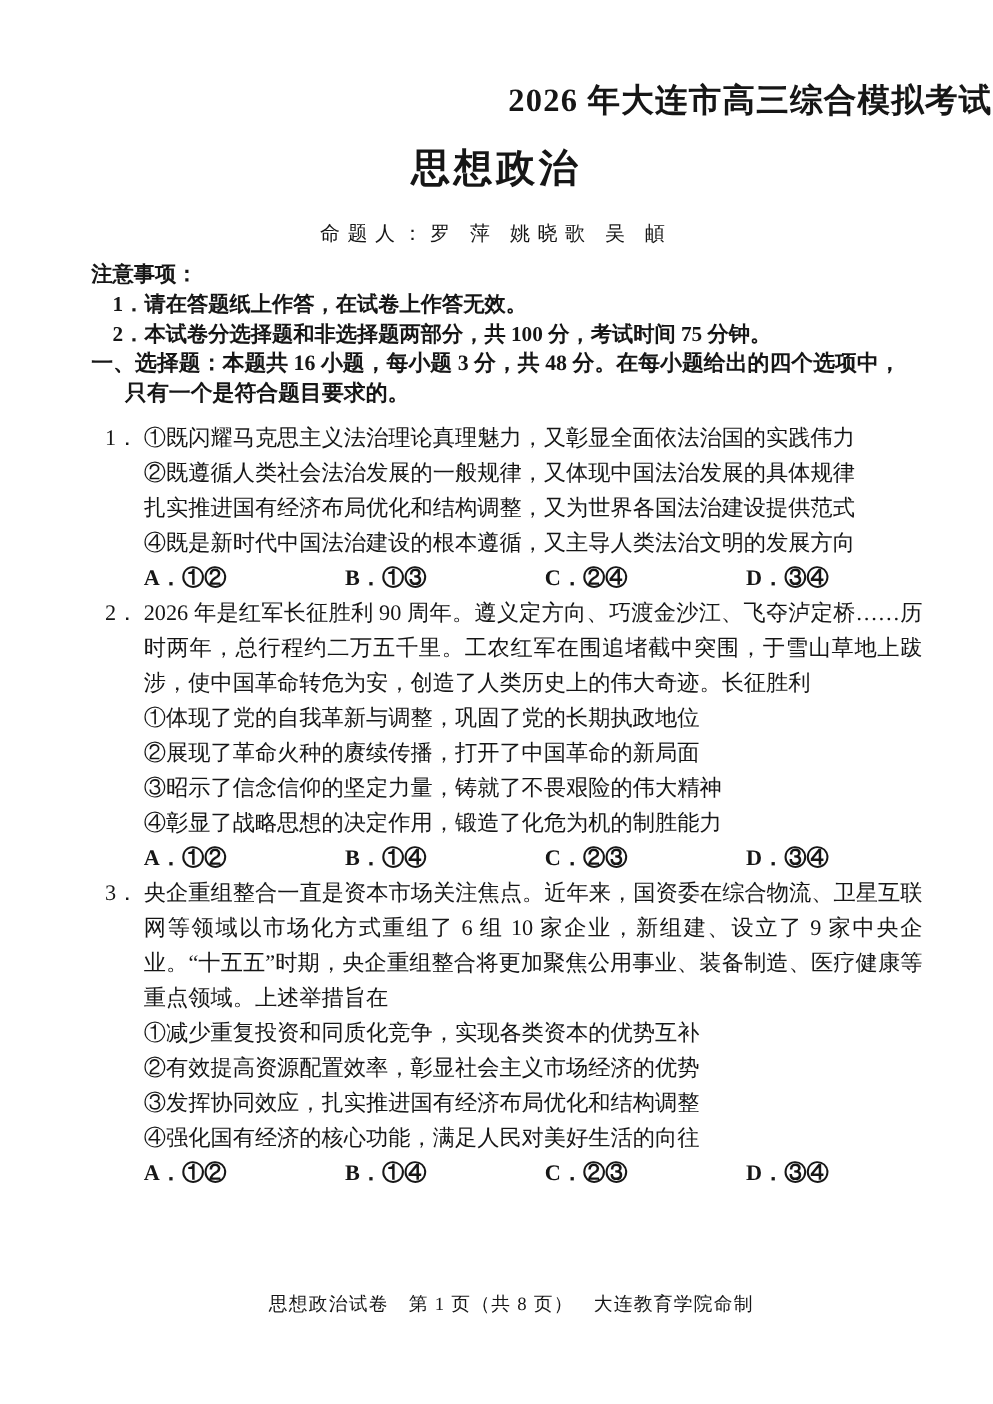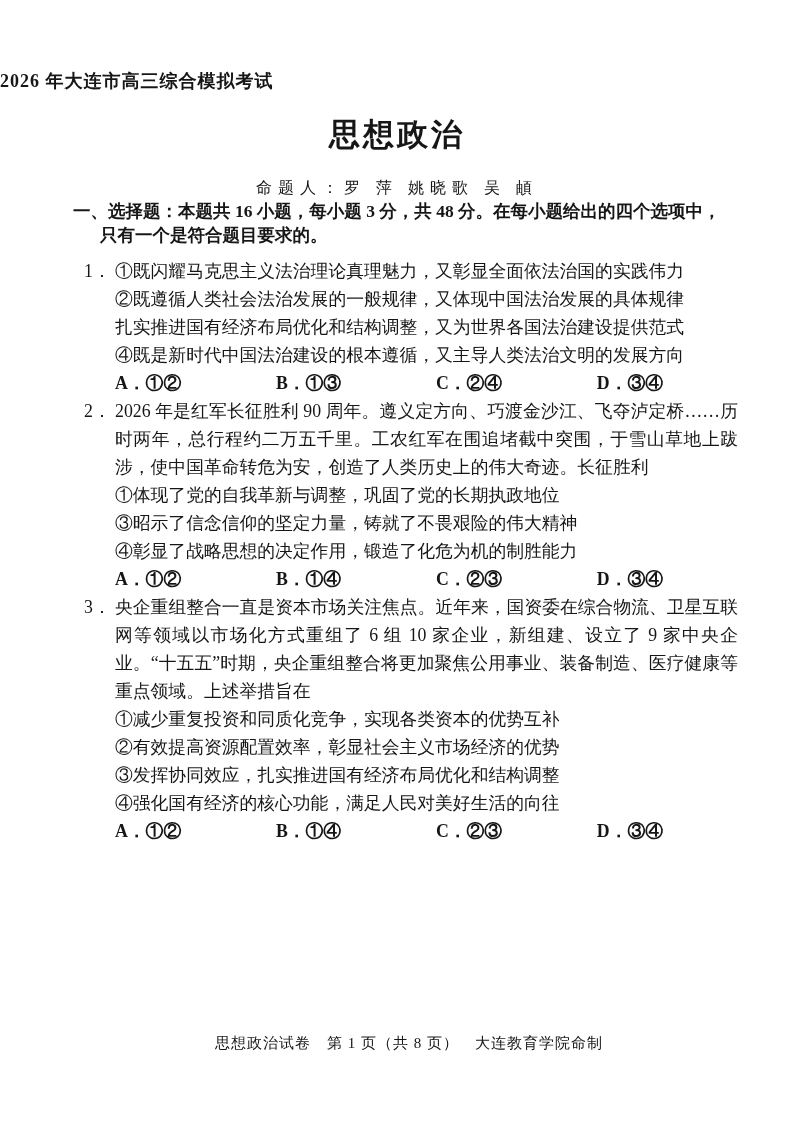--- a/index.html
+++ b/index.html
@@ -13,22 +13,22 @@
     height: 1123px;
     margin: 0 auto;
     background: #ffffff;
     color: #161616;
     font-family: "Liberation Serif", "DejaVu Serif", serif;
     box-sizing: border-box;
     padding-top: 64px;
     overflow: hidden;
   }
   .exam-title {
-    text-align: left;
-    font-size: 18px;
+    text-align: right;
+    font-size: 26px;
     font-weight: 700;
     letter-spacing: 1px;
     line-height: 34px;
   }
   .exam-subject {
     text-align: center;
     font-size: 31px;
     font-weight: 700;
     letter-spacing: 3px;
     line-height: 46px;
@@ -108,20 +108,25 @@
 </style>
 </head>
 <body>
 
 <div class="page">
 
   <div class="exam-title">2026 年大连市高三综合模拟考试</div>
   <div class="exam-subject">思想政治</div>
   <div class="authors-line">命题人：罗 萍  姚晓歌  吴 頔</div>
 
+  <div class="notice">
+    <div class="notice-heading">注意事项：</div>
+    <div class="notice-item">1．请在答题纸上作答，在试卷上作答无效。</div>
+    <div class="notice-item">2．本试卷分选择题和非选择题两部分，共 100 分，考试时间 75 分钟。</div>
+  </div>
 
   <div class="section-heading">
     <div class="section-line1">一、选择题：本题共 16 小题，每小题 3 分，共 48 分。在每小题给出的四个选项中，</div>
     <div class="section-line2">只有一个是符合题目要求的。</div>
   </div>
 
   <div class="questions">
 
     <div class="q">
       <span class="q-num">1．</span>
@@ -137,20 +142,21 @@
           <span class="q-option">D．③④</span>
         </div>
       </div>
     </div>
 
     <div class="q">
       <span class="q-num">2．</span>
       <div class="q-body">
         <p class="q-stem">2026 年是红军长征胜利 90 周年。遵义定方向、巧渡金沙江、飞夺泸定桥……历时两年，总行程约二万五千里。工农红军在围追堵截中突围，于雪山草地上跋涉，使中国革命转危为安，创造了人类历史上的伟大奇迹。长征胜利</p>
         <div class="q-statement">①体现了党的自我革新与调整，巩固了党的长期执政地位</div>
+        <div class="q-statement">②展现了革命火种的赓续传播，打开了中国革命的新局面</div>
         <div class="q-statement">③昭示了信念信仰的坚定力量，铸就了不畏艰险的伟大精神</div>
         <div class="q-statement">④彰显了战略思想的决定作用，锻造了化危为机的制胜能力</div>
         <div class="q-options">
           <span class="q-option">A．①②</span>
           <span class="q-option">B．①④</span>
           <span class="q-option">C．②③</span>
           <span class="q-option">D．③④</span>
         </div>
       </div>
     </div>

